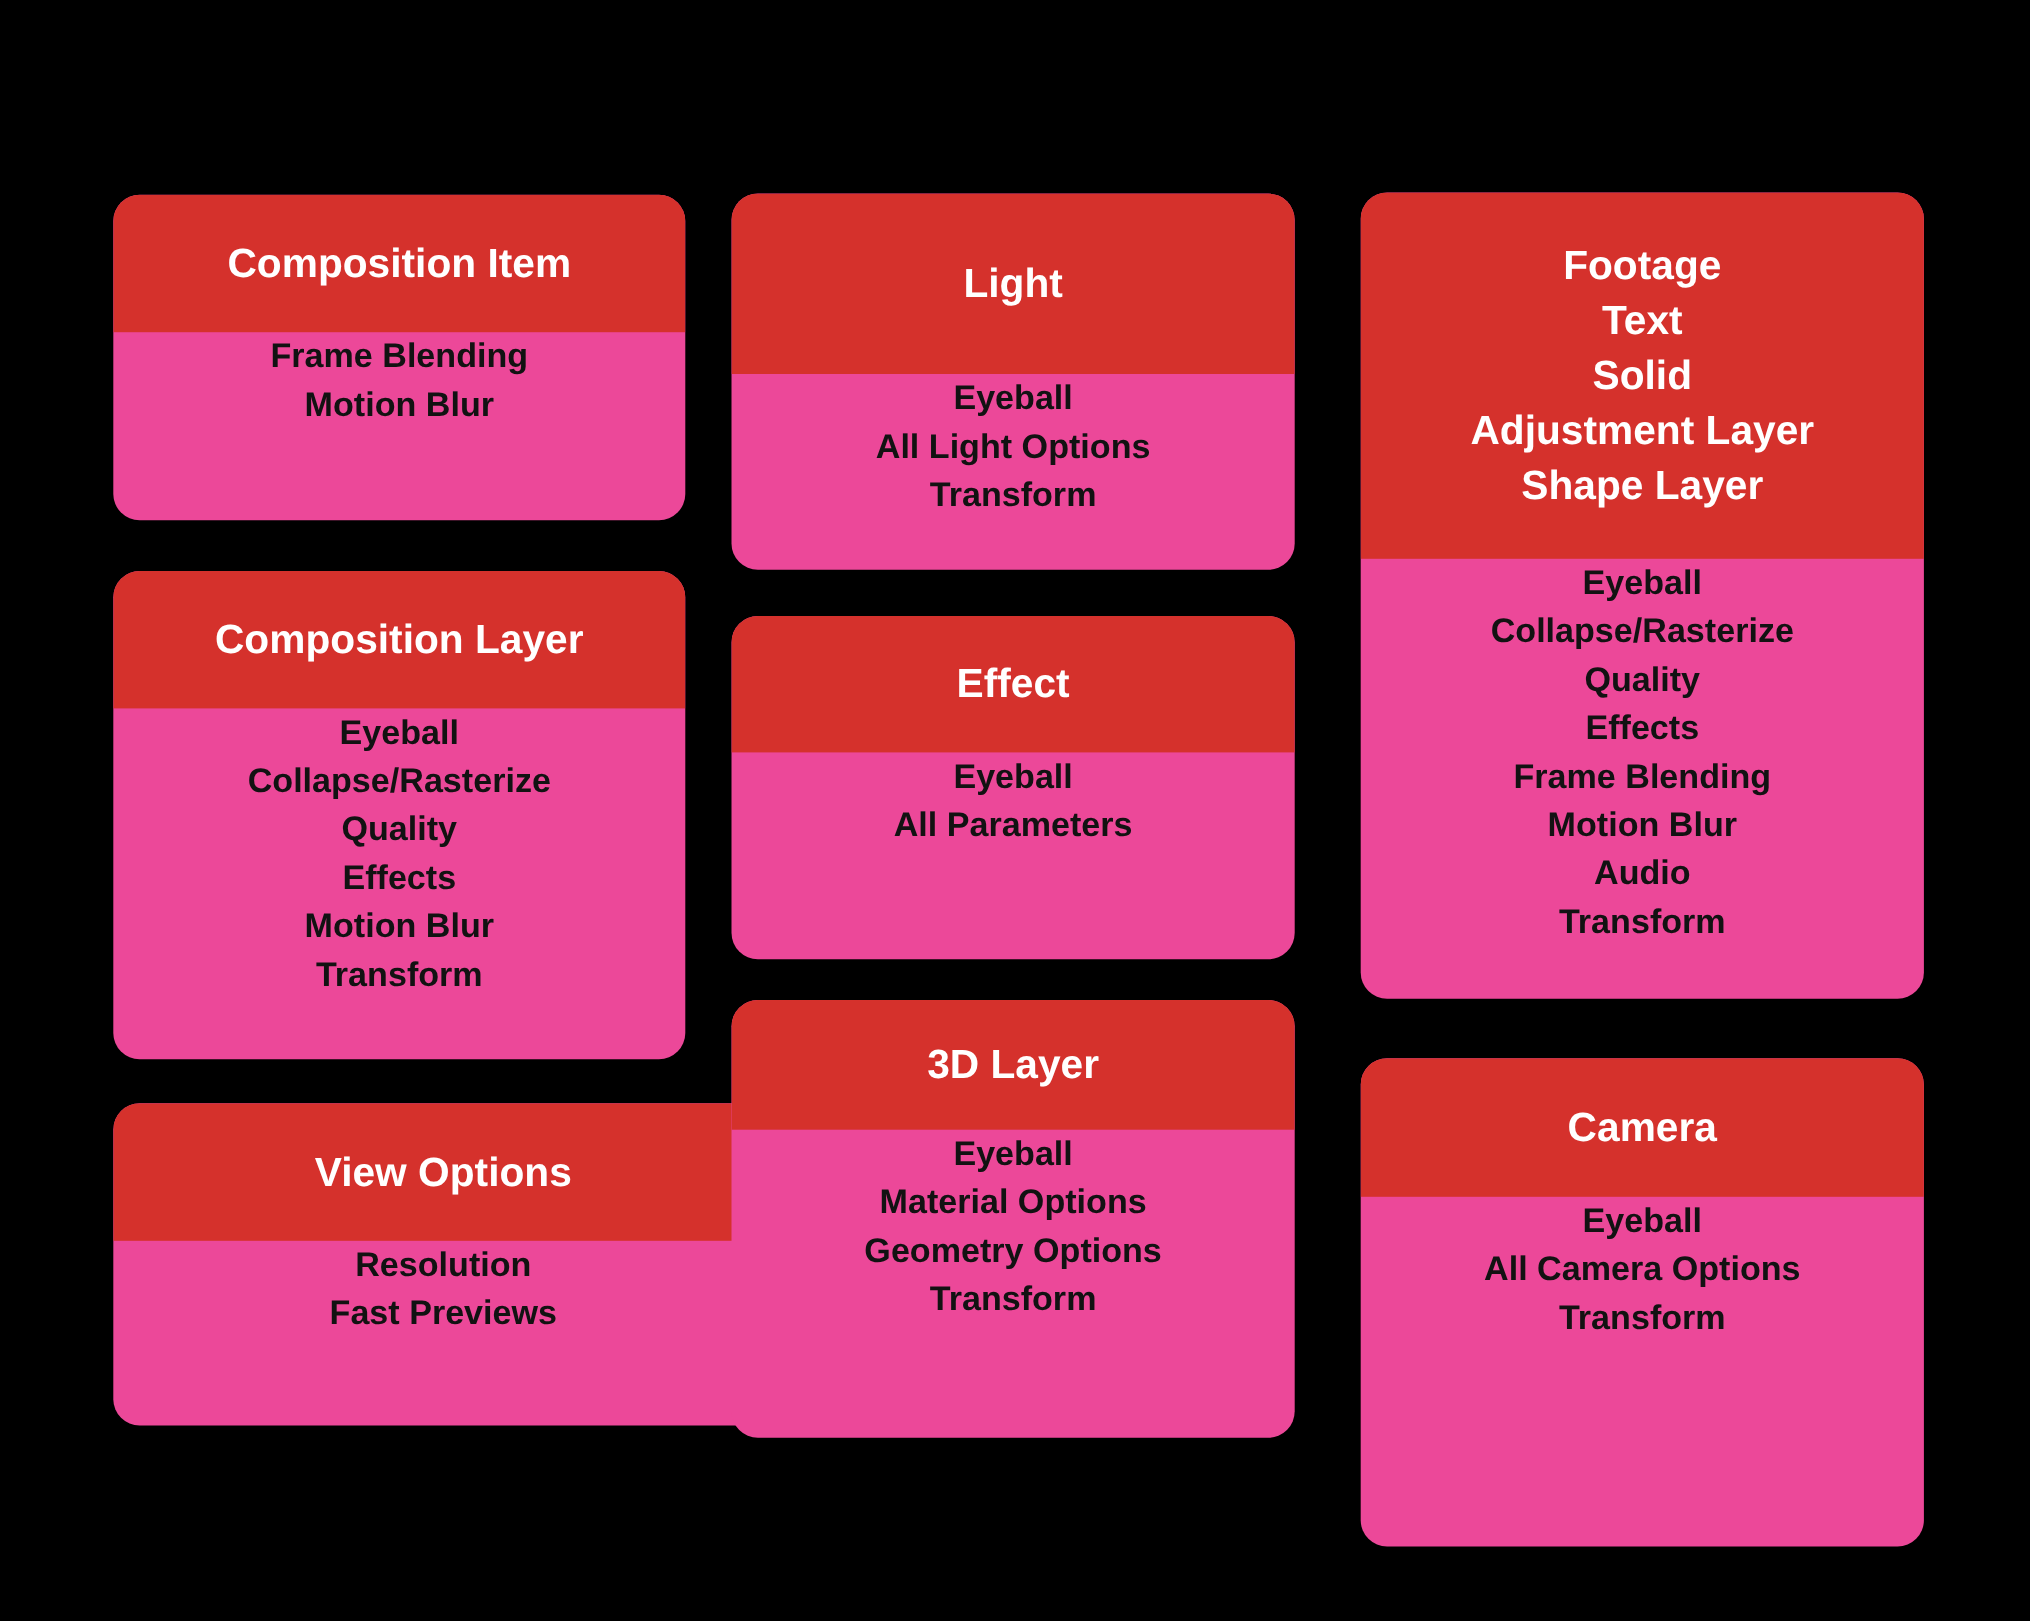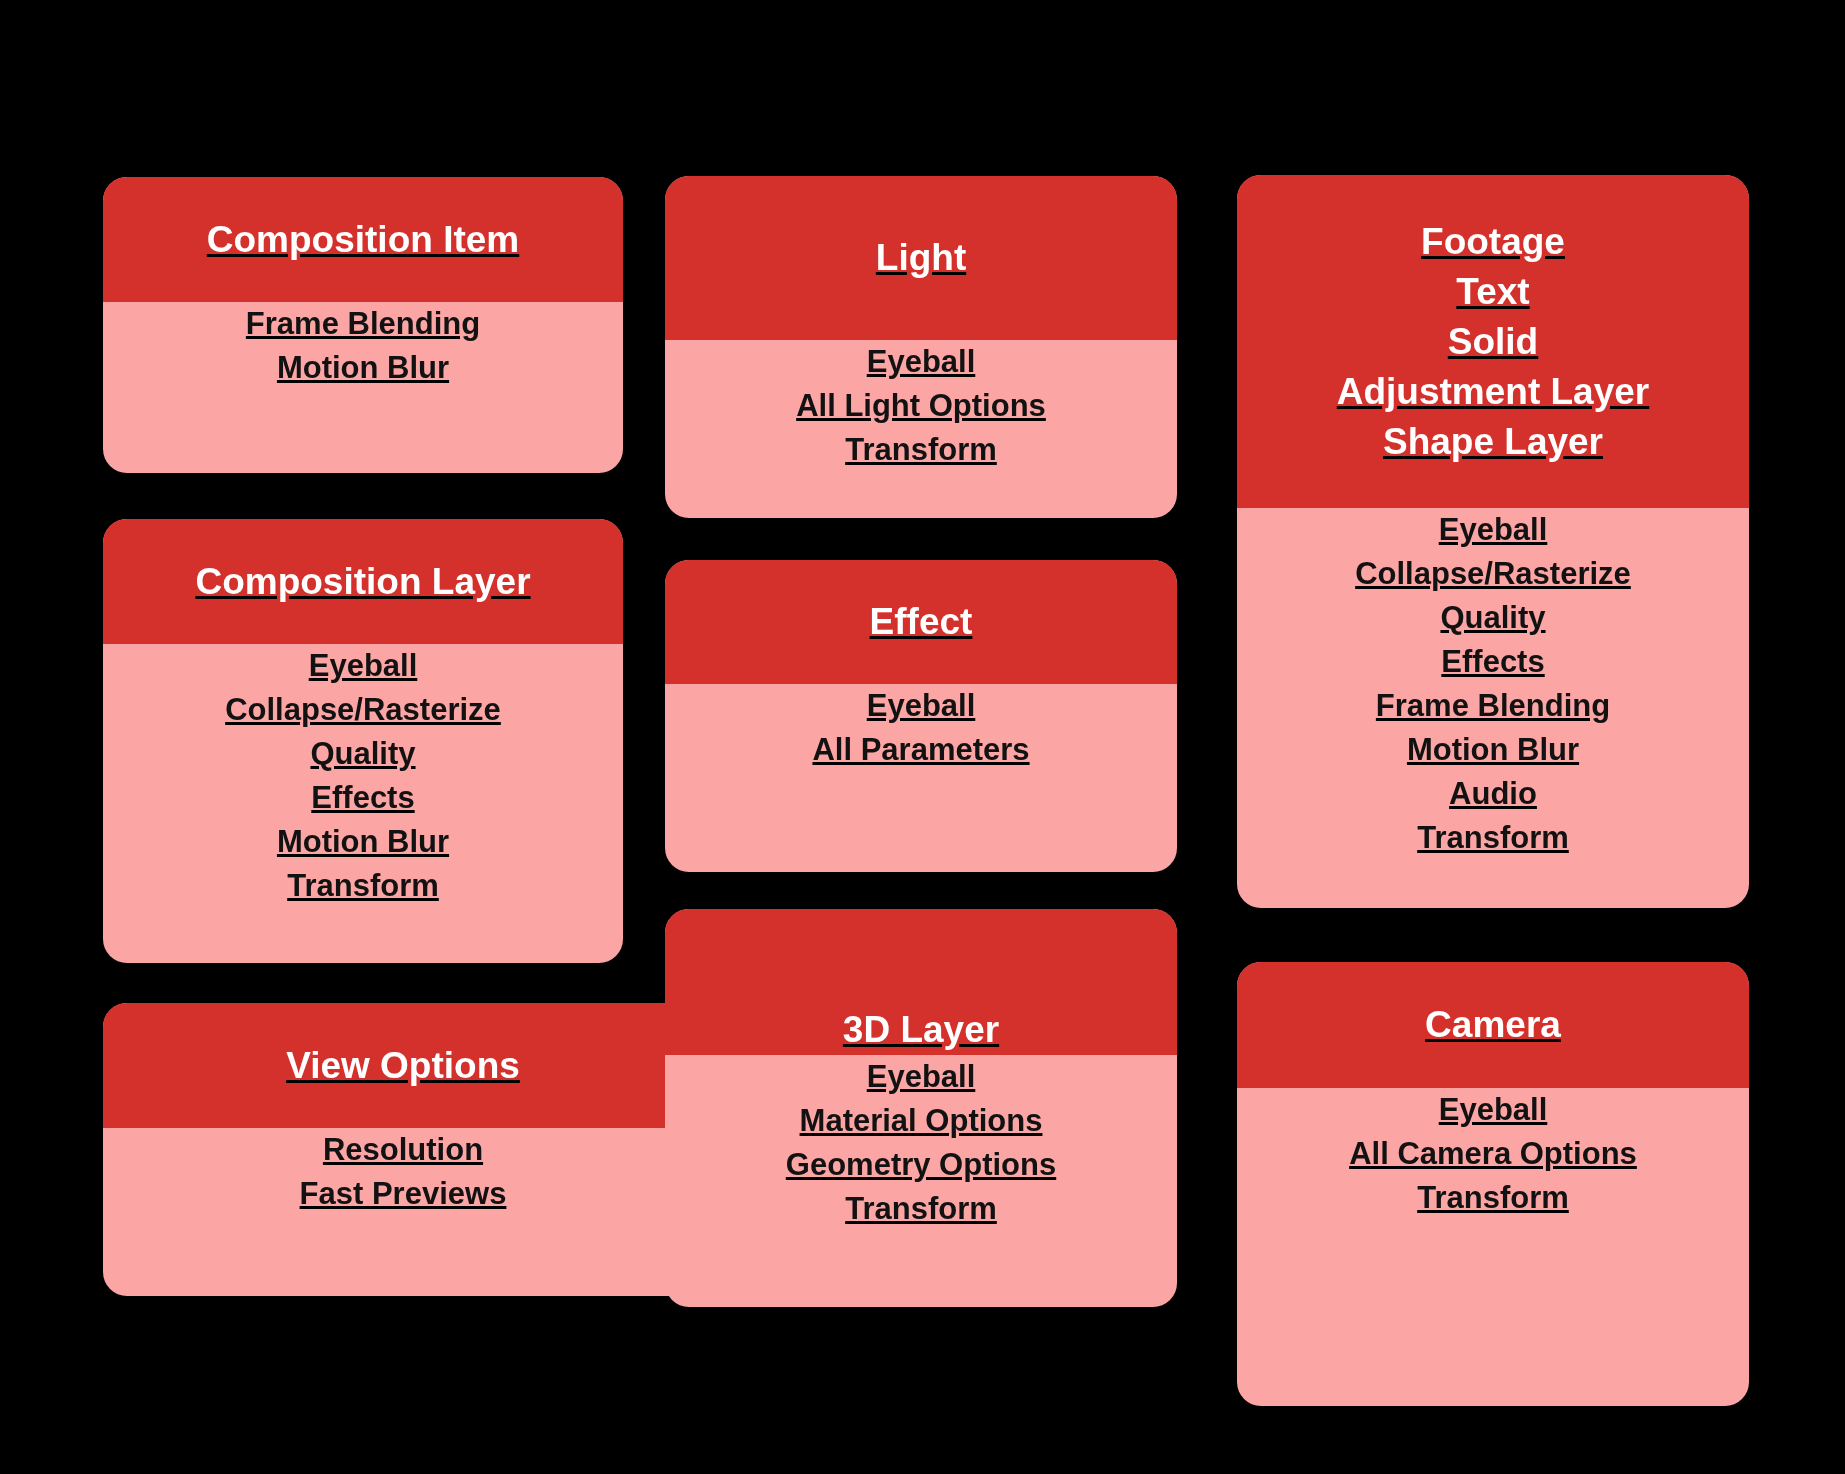--- a/index.html
+++ b/index.html
@@ -12,24 +12,23 @@
     width: 1845px;
     height: 1474px;
     background: #000000;
     font-family: "Liberation Sans", "DejaVu Sans", sans-serif;
     overflow: hidden;
   }
   .card {
     position: absolute;
     display: flex;
     flex-direction: column;
-    background: #fca5a5;
+    background: #ec4899;
     border-radius: 24px;
     overflow: hidden;
-    text-decoration: underline;
   }
   .card-header {
     flex: 0 0 auto;
     background: #d5312c;
     display: flex;
     flex-direction: column;
     align-items: center;
     justify-content: center;
   }
   .title-line {
@@ -110,21 +109,21 @@
     <div class="card-header" style="height:124px;">
       <div class="title-line">Effect</div>
     </div>
     <div class="card-body">
       <div class="item">Eyeball</div>
       <div class="item">All Parameters</div>
     </div>
   </div>
 
   <div class="card" style="left:665px; top:909px; width:512px; height:398px;">
-    <div class="card-header" style="height:146px;justify-content:flex-end;">
+    <div class="card-header" style="height:118px;">
       <div class="title-line">3D Layer</div>
     </div>
     <div class="card-body">
       <div class="item">Eyeball</div>
       <div class="item">Material Options</div>
       <div class="item">Geometry Options</div>
       <div class="item">Transform</div>
     </div>
   </div>
 

